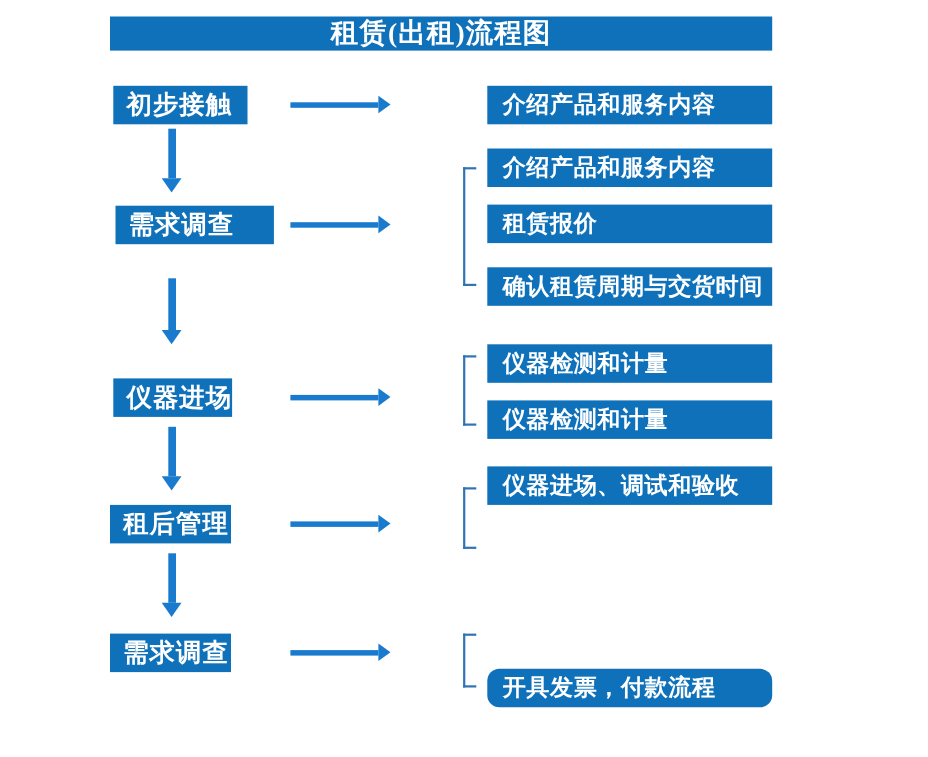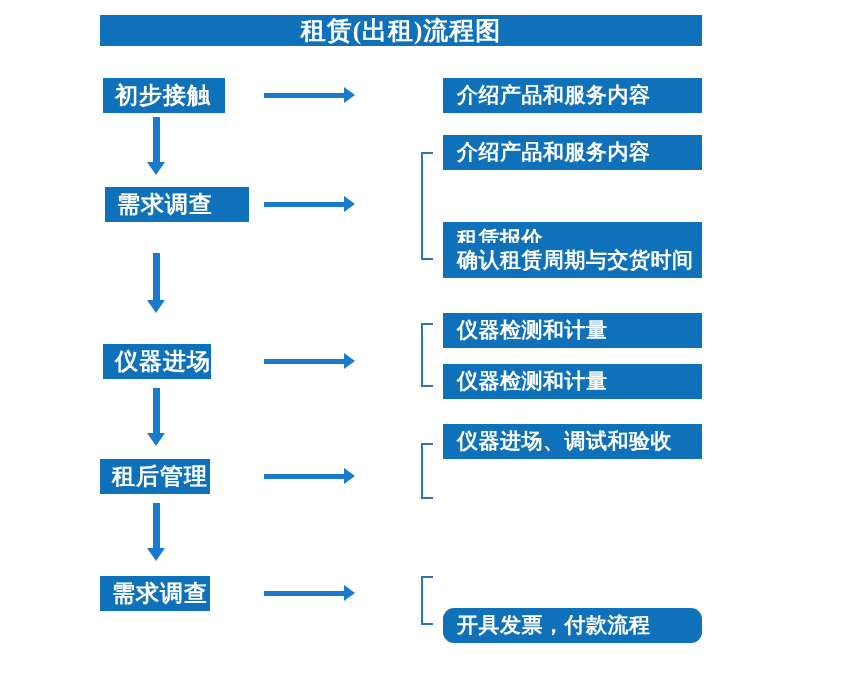--- a/index.html
+++ b/index.html
@@ -132,20 +132,20 @@
     <div class="head"></div>
   </div>
 
   <div class="bracket" style="top:152px; height:108px;"></div>
   <div class="bracket" style="top:323px; height:64px;"></div>
   <div class="bracket" style="top:443px; height:56px;"></div>
   <div class="bracket" style="top:576px; height:49px;"></div>
 
   <div class="out-box" style="top:78px;">介绍产品和服务内容</div>
   <div class="out-box" style="top:135px;">介绍产品和服务内容</div>
-  <div class="out-box" style="top:186px;margin-top:36px;">租赁报价</div>
+  <div class="out-box" style="top:186px;">租赁报价</div>
   <div class="out-box" style="top:243px;">确认租赁周期与交货时间</div>
   <div class="out-box" style="top:313px;">仪器检测和计量</div>
   <div class="out-box" style="top:364px;">仪器检测和计量</div>
   <div class="out-box" style="top:424px;">仪器进场、调试和验收</div>
   <div class="out-box" style="top:608px;border-radius:11px;">开具发票，付款流程</div>
 
 </div>
 
 </body></html>

